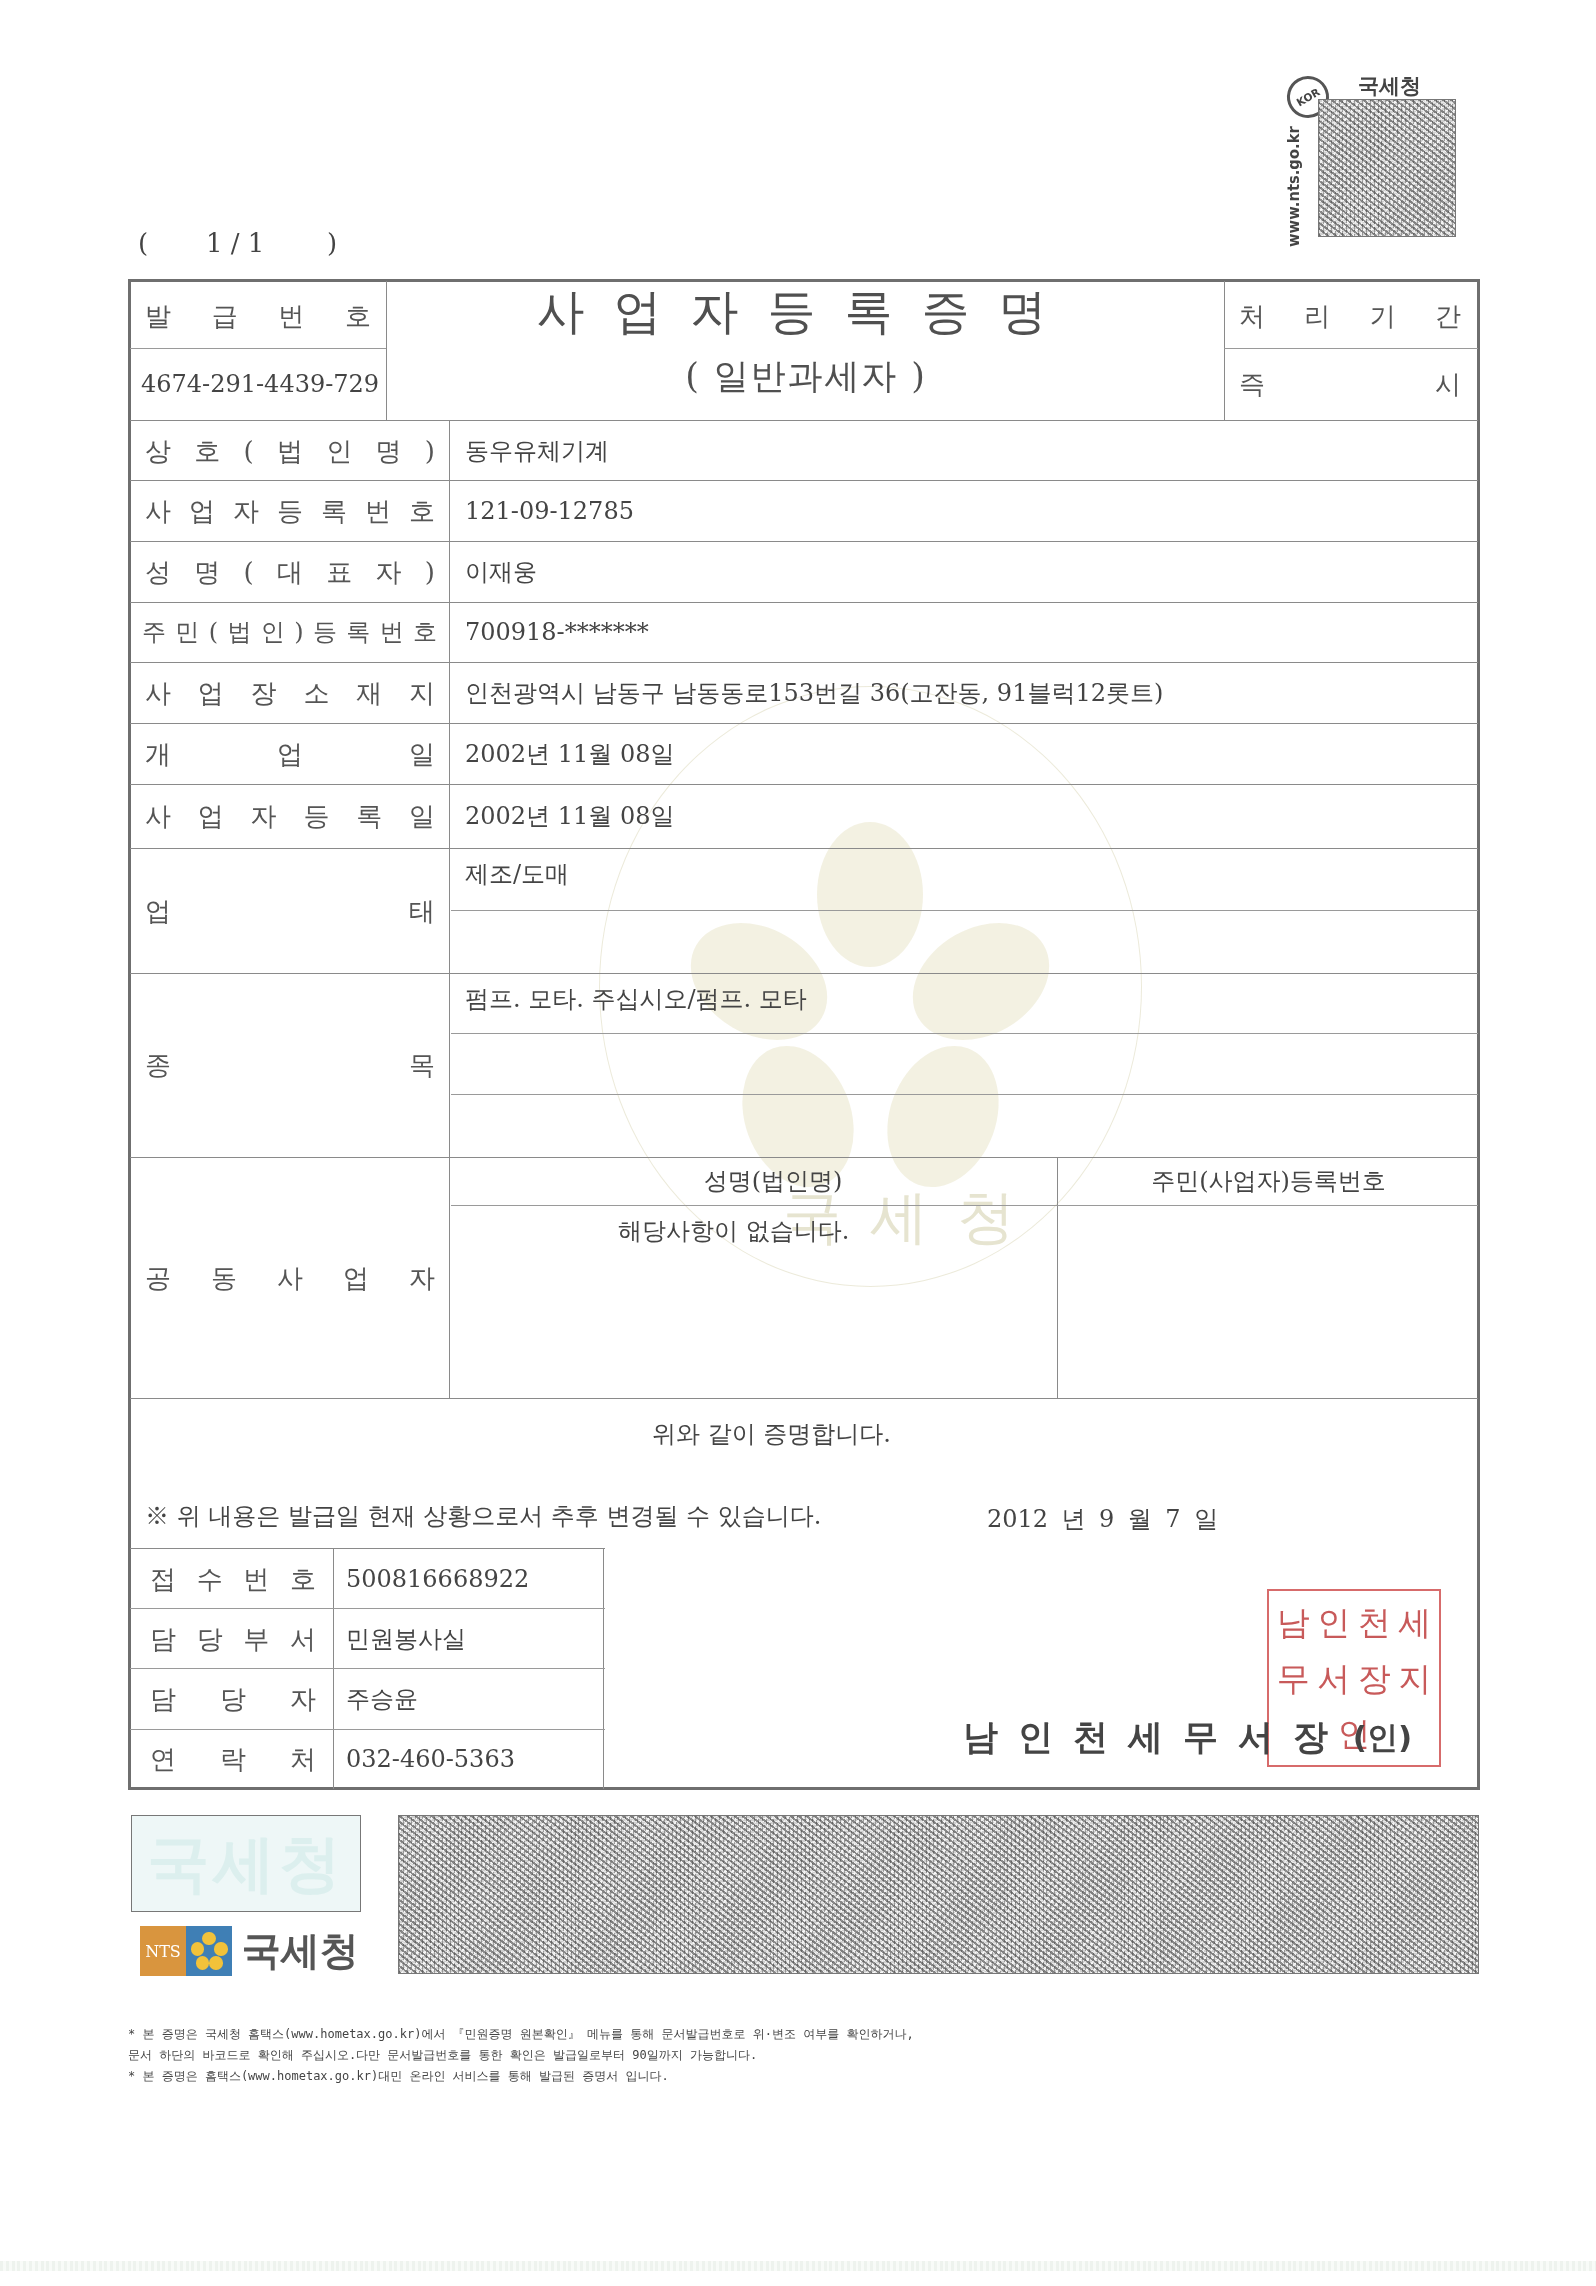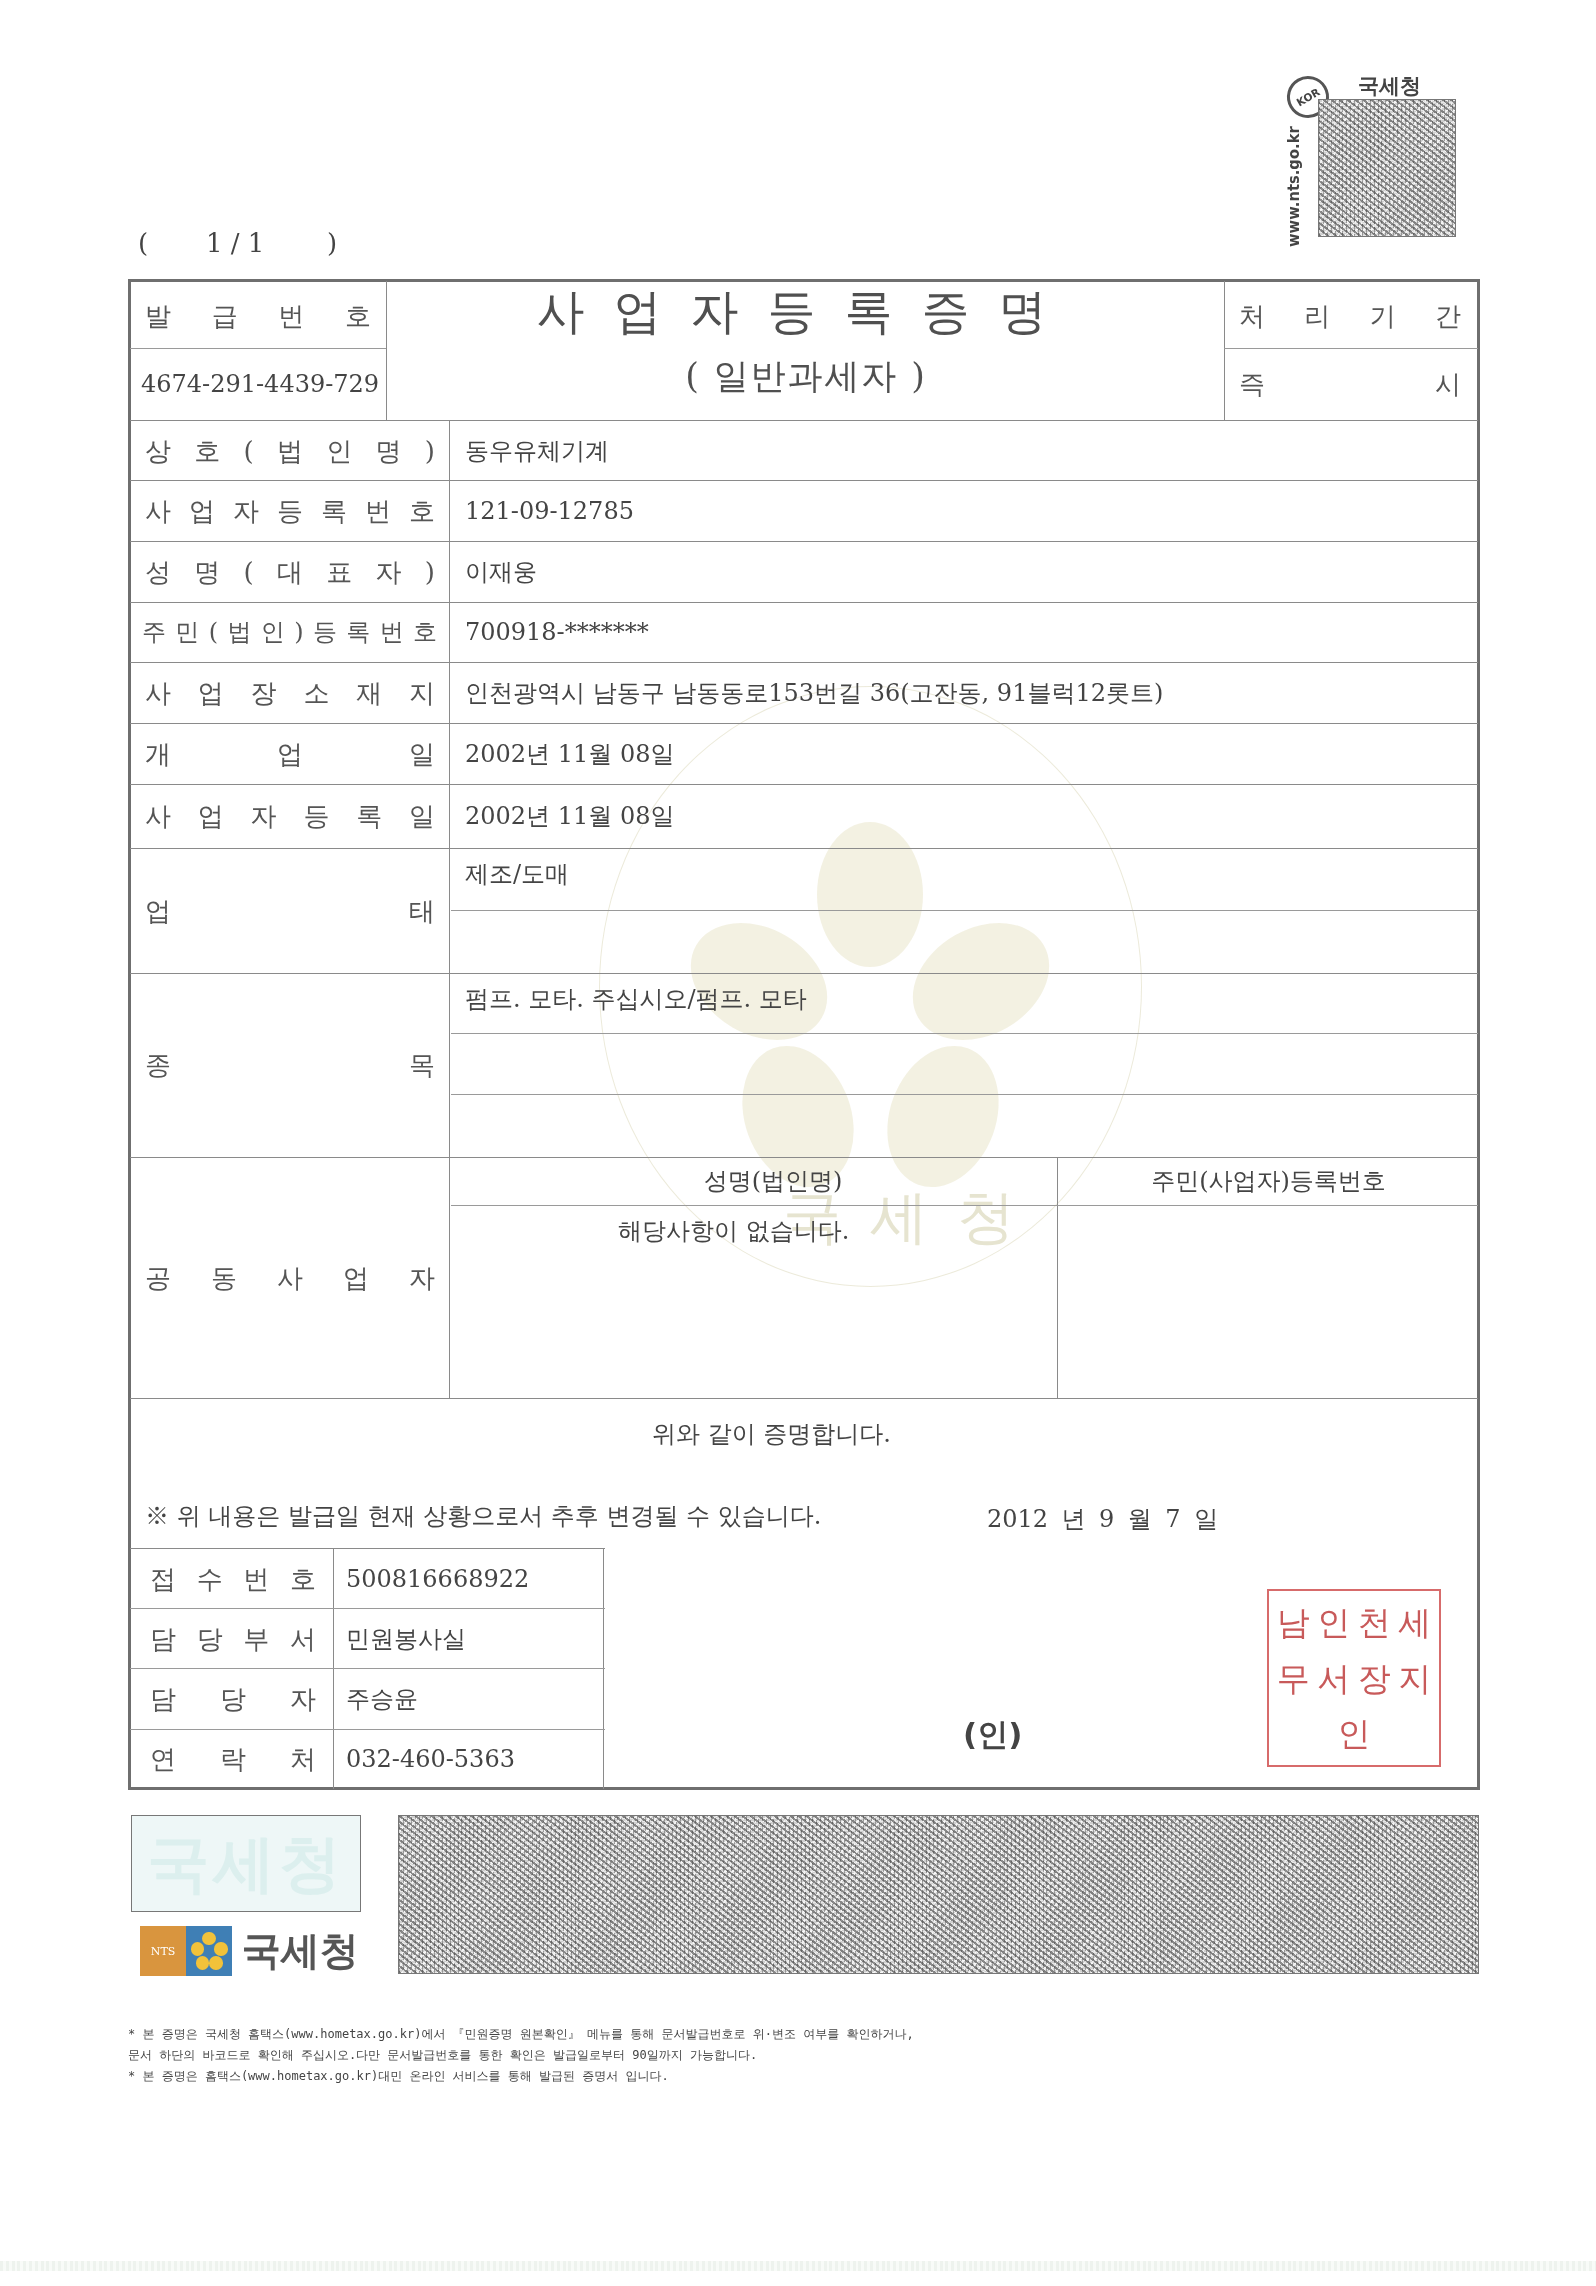--- a/index.html
+++ b/index.html
@@ -266,28 +266,29 @@
     <span>인</span>
     <span>천</span>
   <span>세</span>
     <span>무</span>
     <span>서</span>
   <span>장</span>
     <span>지</span>
     <span>인</span>
 </div>
 <div class="abs" style="left:963px;top:1714px;font-family:'DejaVu Sans',sans-serif;font-size:35px;font-weight:bold;color:#444;display:flex;gap:21px;align-items:center;">
+  <span style="letter-spacing:3.9px;">남 인 천 세 무 서 장</span>
   <span style="font-size:31px;">(인)</span>
 </div>
 
 <div class="abs" style="left:131px;top:1815px;width:230px;height:97px;border:1.9px solid #777;box-sizing:border-box;background:#eef7f7;display:flex;align-items:center;justify-content:center;">
   <span style="font-family:'DejaVu Sans',sans-serif;font-weight:bold;font-size:62px;color:#dcefee;letter-spacing:3.9px;">국세청</span>
 </div>
 <div class="abs" style="left:140px;top:1924px;display:flex;align-items:center;gap:9.7px;">
-  <div style="width:46px;height:50px;background:#d9953e;color:#fff;font-size:11px;display:flex;align-items:center;justify-content:center;">
+  <div style="width:46px;height:50px;background:#d9953e;color:#fff;font-size:16px;display:flex;align-items:center;justify-content:center;">
     <span>NTS</span>
   </div>
   <div style="width:46px;height:50px;background:#3f7fb5;margin-left:-9.7px;position:relative;">
     <div style="position:absolute;left:16.4px;top:5.8px;width:13.5px;height:13.5px;border-radius:50%;background:#f2c23a;"></div>
     <div style="position:absolute;left:4.8px;top:16.4px;width:13.5px;height:13.5px;border-radius:50%;background:#f2c23a;"></div>
     <div style="position:absolute;left:28px;top:16.4px;width:13.5px;height:13.5px;border-radius:50%;background:#f2c23a;"></div>
     <div style="position:absolute;left:9.7px;top:30px;width:13.5px;height:13.5px;border-radius:50%;background:#f2c23a;"></div>
     <div style="position:absolute;left:23px;top:30px;width:13.5px;height:13.5px;border-radius:50%;background:#f2c23a;"></div>
   </div>
   <span style="font-family:'DejaVu Sans',sans-serif;font-weight:bold;font-size:39px;color:#555;">국세청</span>

